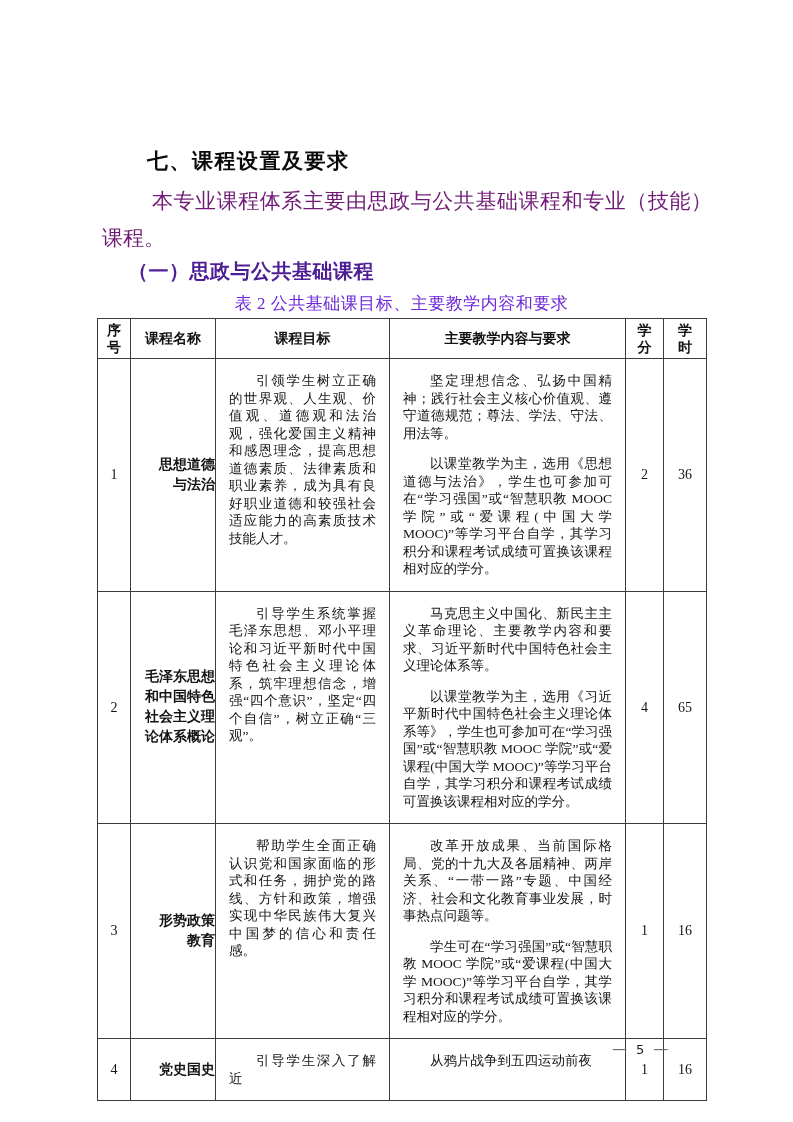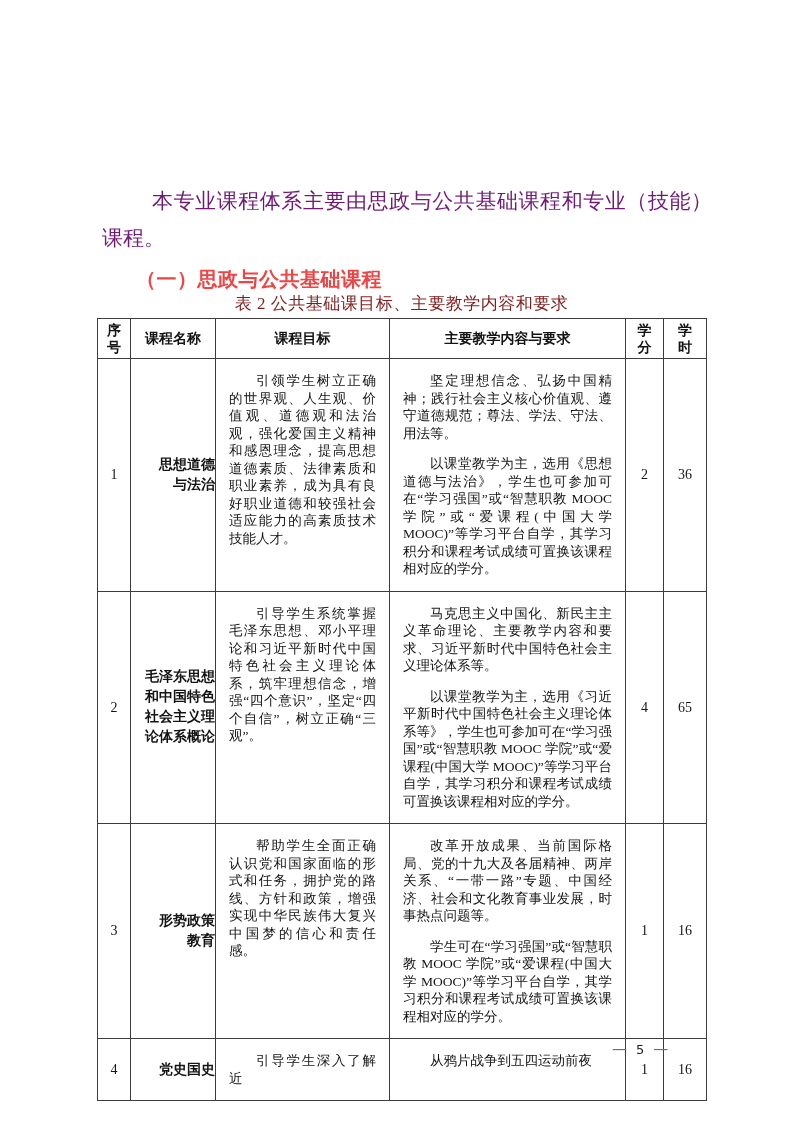--- a/index.html
+++ b/index.html
@@ -33,35 +33,35 @@
     font-size: 21px;
     line-height: 37px;
     text-indent: 50px;
     text-align: justify;
     color: #701a75;
   }
   .sub-heading {
     position: absolute;
     left: 128px;
     top: 258px;
-    margin: 8px;
+    margin: 0;
     font-size: 20px;
     font-weight: bold;
     letter-spacing: 0.5px;
-    color: #ef4444;
+    color: #4c1d95;
   }
   .tbl-caption {
     position: absolute;
     left: 97px;
     top: 292px;
     width: 609px;
     text-align: center;
     font-size: 17px;
     letter-spacing: 0.5px;
-    color: #7f1d1d;
+    color: #6d28d9;
   }
   table.course {
     position: absolute;
     left: 97px;
     top: 318px;
     width: 609px;
     border-collapse: collapse;
     table-layout: fixed;
     font-size: 13.5px;
     line-height: 17.5px;
@@ -126,20 +126,21 @@
     color: #1c1c1c;
     font-size: 13px;
     line-height: 15px;
   }
 </style>
 </head>
 <body>
 
 <div class="page">
 
+  <h1 class="sec-heading">七、课程设置及要求</h1>
 
   <p class="intro">本专业课程体系主要由思政与公共基础课程和专业（技能）课程。</p>
 
   <h2 class="sub-heading">（一）思政与公共基础课程</h2>
 
   <div class="tbl-caption">表 2 公共基础课目标、主要教学内容和要求</div>
 
   <table class="course">
     <colgroup>
       <col style="width:33px">

